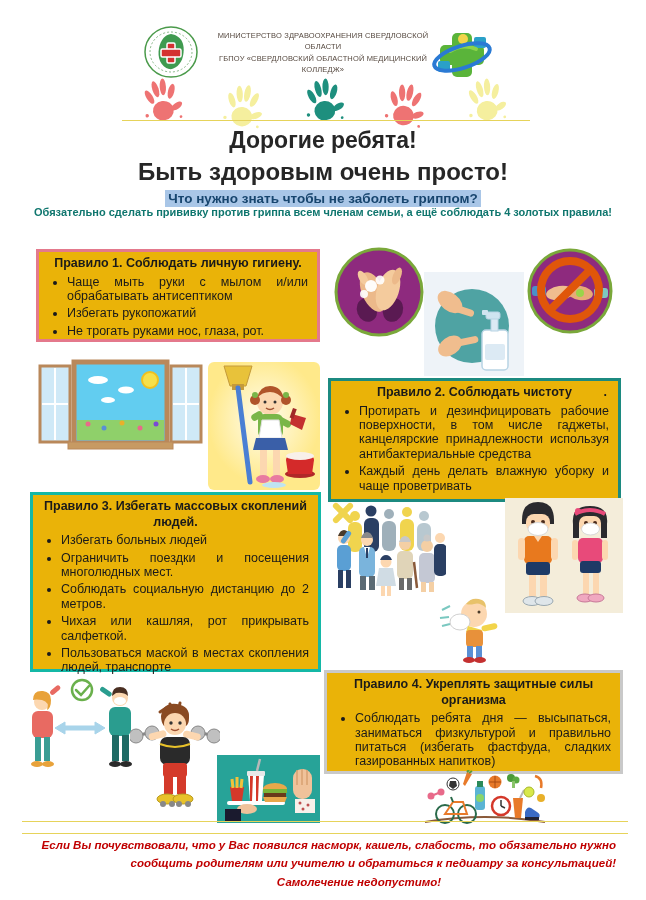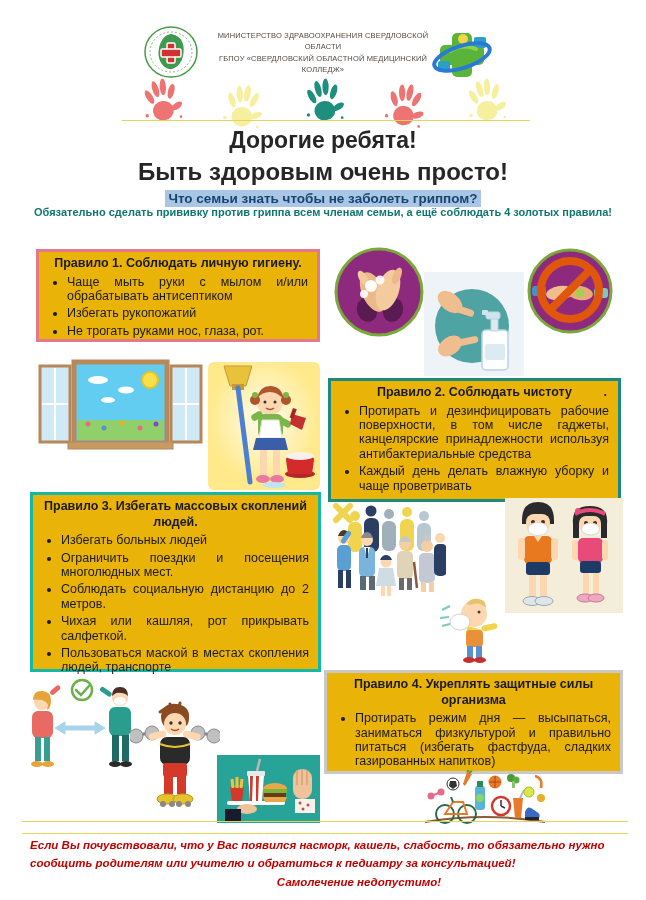--- a/index.html
+++ b/index.html
@@ -25,21 +25,21 @@
   .rb2{left:328px;top:378px;width:293px;height:124px;border:3px solid #1c8a80;}
   .rb3{left:30px;top:492px;width:291px;height:180px;border:3px solid #14b8a6;}
   .rb4{left:324px;top:670px;width:299px;height:104px;border:3px solid #c9c9c9;}
   .rule-title{font-size:12.5px;font-weight:bold;color:#1a1a1a;text-align:center;line-height:1.25;position:relative;}
   .rule-dot{position:absolute;right:2px;top:0;}
   .rule-list{margin:3px 0 0 0;padding:0 0 0 19px;font-size:12.5px;color:#1a1a1a;text-align:justify;}
   .rule-list li{margin-bottom:3px;line-height:1.15;}
   
   .yline{position:absolute;height:1px;background:#e6d35a;}
   
-  .warning{position:absolute;left:30px;top:837px;width:586px;text-align:left;
+  .warning{position:absolute;left:30px;top:837px;width:586px;text-align:right;
            font-size:11.5px;font-weight:bold;font-style:italic;color:#c00000;line-height:1.55;}
   .selfmed{position:absolute;left:0;top:876px;width:646px;text-align:center;
            font-size:11.5px;font-weight:bold;font-style:italic;color:#c00000;margin-left:36px;}
   .hands-row{position:absolute;left:138px;top:76px;width:372px;height:50px;display:flex;justify-content:space-between;}
   .hand{width:48px;height:50px;}
 </style>
 </head>
 <body>
 
 <div class="page">
@@ -107,21 +107,21 @@
         <g fill="#f5ef9e" transform="rotate(-7 30 36)">
           <use href="#handshape"></use>
         </g>
       </svg>
   </div>
   <div class="yline" style="left:122px;top:120px;width:408px"></div>
 
   <div class="greeting">Дорогие ребята!</div>
   <div class="main-title">Быть здоровым очень просто!</div>
   <div class="question-wrap">
-    <span class="question">Что семьи знать чтобы не заболеть гриппом?</span>
+    <span class="question">Что нужно знать чтобы не заболеть гриппом?</span>
   </div>
   <div class="intro">Обязательно сделать прививку против гриппа всем членам семьи, а ещё соблюдать 4 золотых правила!</div>
 
   <div class="rule-box rb1">
     <div class="rule-title">Правило 1. Соблюдать личную гигиену.</div>
     <ul class="rule-list">
       <li>Чаще мыть руки с мылом и/или обрабатывать антисептиком</li>
       <li>Избегать рукопожатий</li>
       <li>Не трогать руками нос, глаза, рот.</li>
     </ul>
@@ -365,21 +365,21 @@
     <rect x="43" y="34" width="16" height="6" rx="3" fill="#f2d44a" transform="rotate(-12 43 34)"></rect>
     <rect x="29" y="54" width="6" height="12" fill="#5a8fd4"></rect>
     <rect x="38" y="54" width="6" height="12" fill="#5a8fd4"></rect>
     <ellipse cx="31" cy="68" rx="6" ry="3" fill="#c43030"></ellipse>
     <ellipse cx="42" cy="68" rx="6" ry="3" fill="#c43030"></ellipse>
   </svg>
 
   <div class="rule-box rb4">
     <div class="rule-title">Правило 4. Укреплять защитные силы организма</div>
     <ul class="rule-list">
-      <li>Протирать режим дня — высыпаться, заниматься физкультурой и правильно питаться (избегать фастфуда, сладких газированных напитков)</li>
+      <li>Соблюдать ребята дня — высыпаться, заниматься физкультурой и правильно питаться (избегать фастфуда, сладких газированных напитков)</li>
     </ul>
   </div>
 
   <svg class="abs" style="left:25px;top:678px" width="112" height="100" viewBox="0 0 112 100">
     <circle cx="57" cy="12" r="10" fill="#fff" stroke="#6ab04c" stroke-width="2.5"></circle>
     <path d="M51 12 L56 17 L64 8" stroke="#6ab04c" stroke-width="2.5" fill="none" stroke-linecap="round"></path>
     <g>
       <circle cx="17" cy="24" r="8" fill="#fcd7b0"></circle>
       <path d="M8 22 Q8 12 18 13 Q26 14 26 22 Q26 30 22 32 Q25 24 17 22 Q11 21 8 22 Z" fill="#e8a23a"></path>
       <rect x="24" y="14" width="12" height="5" rx="2.5" fill="#e86a62" transform="rotate(-40 24 14)"></rect>

